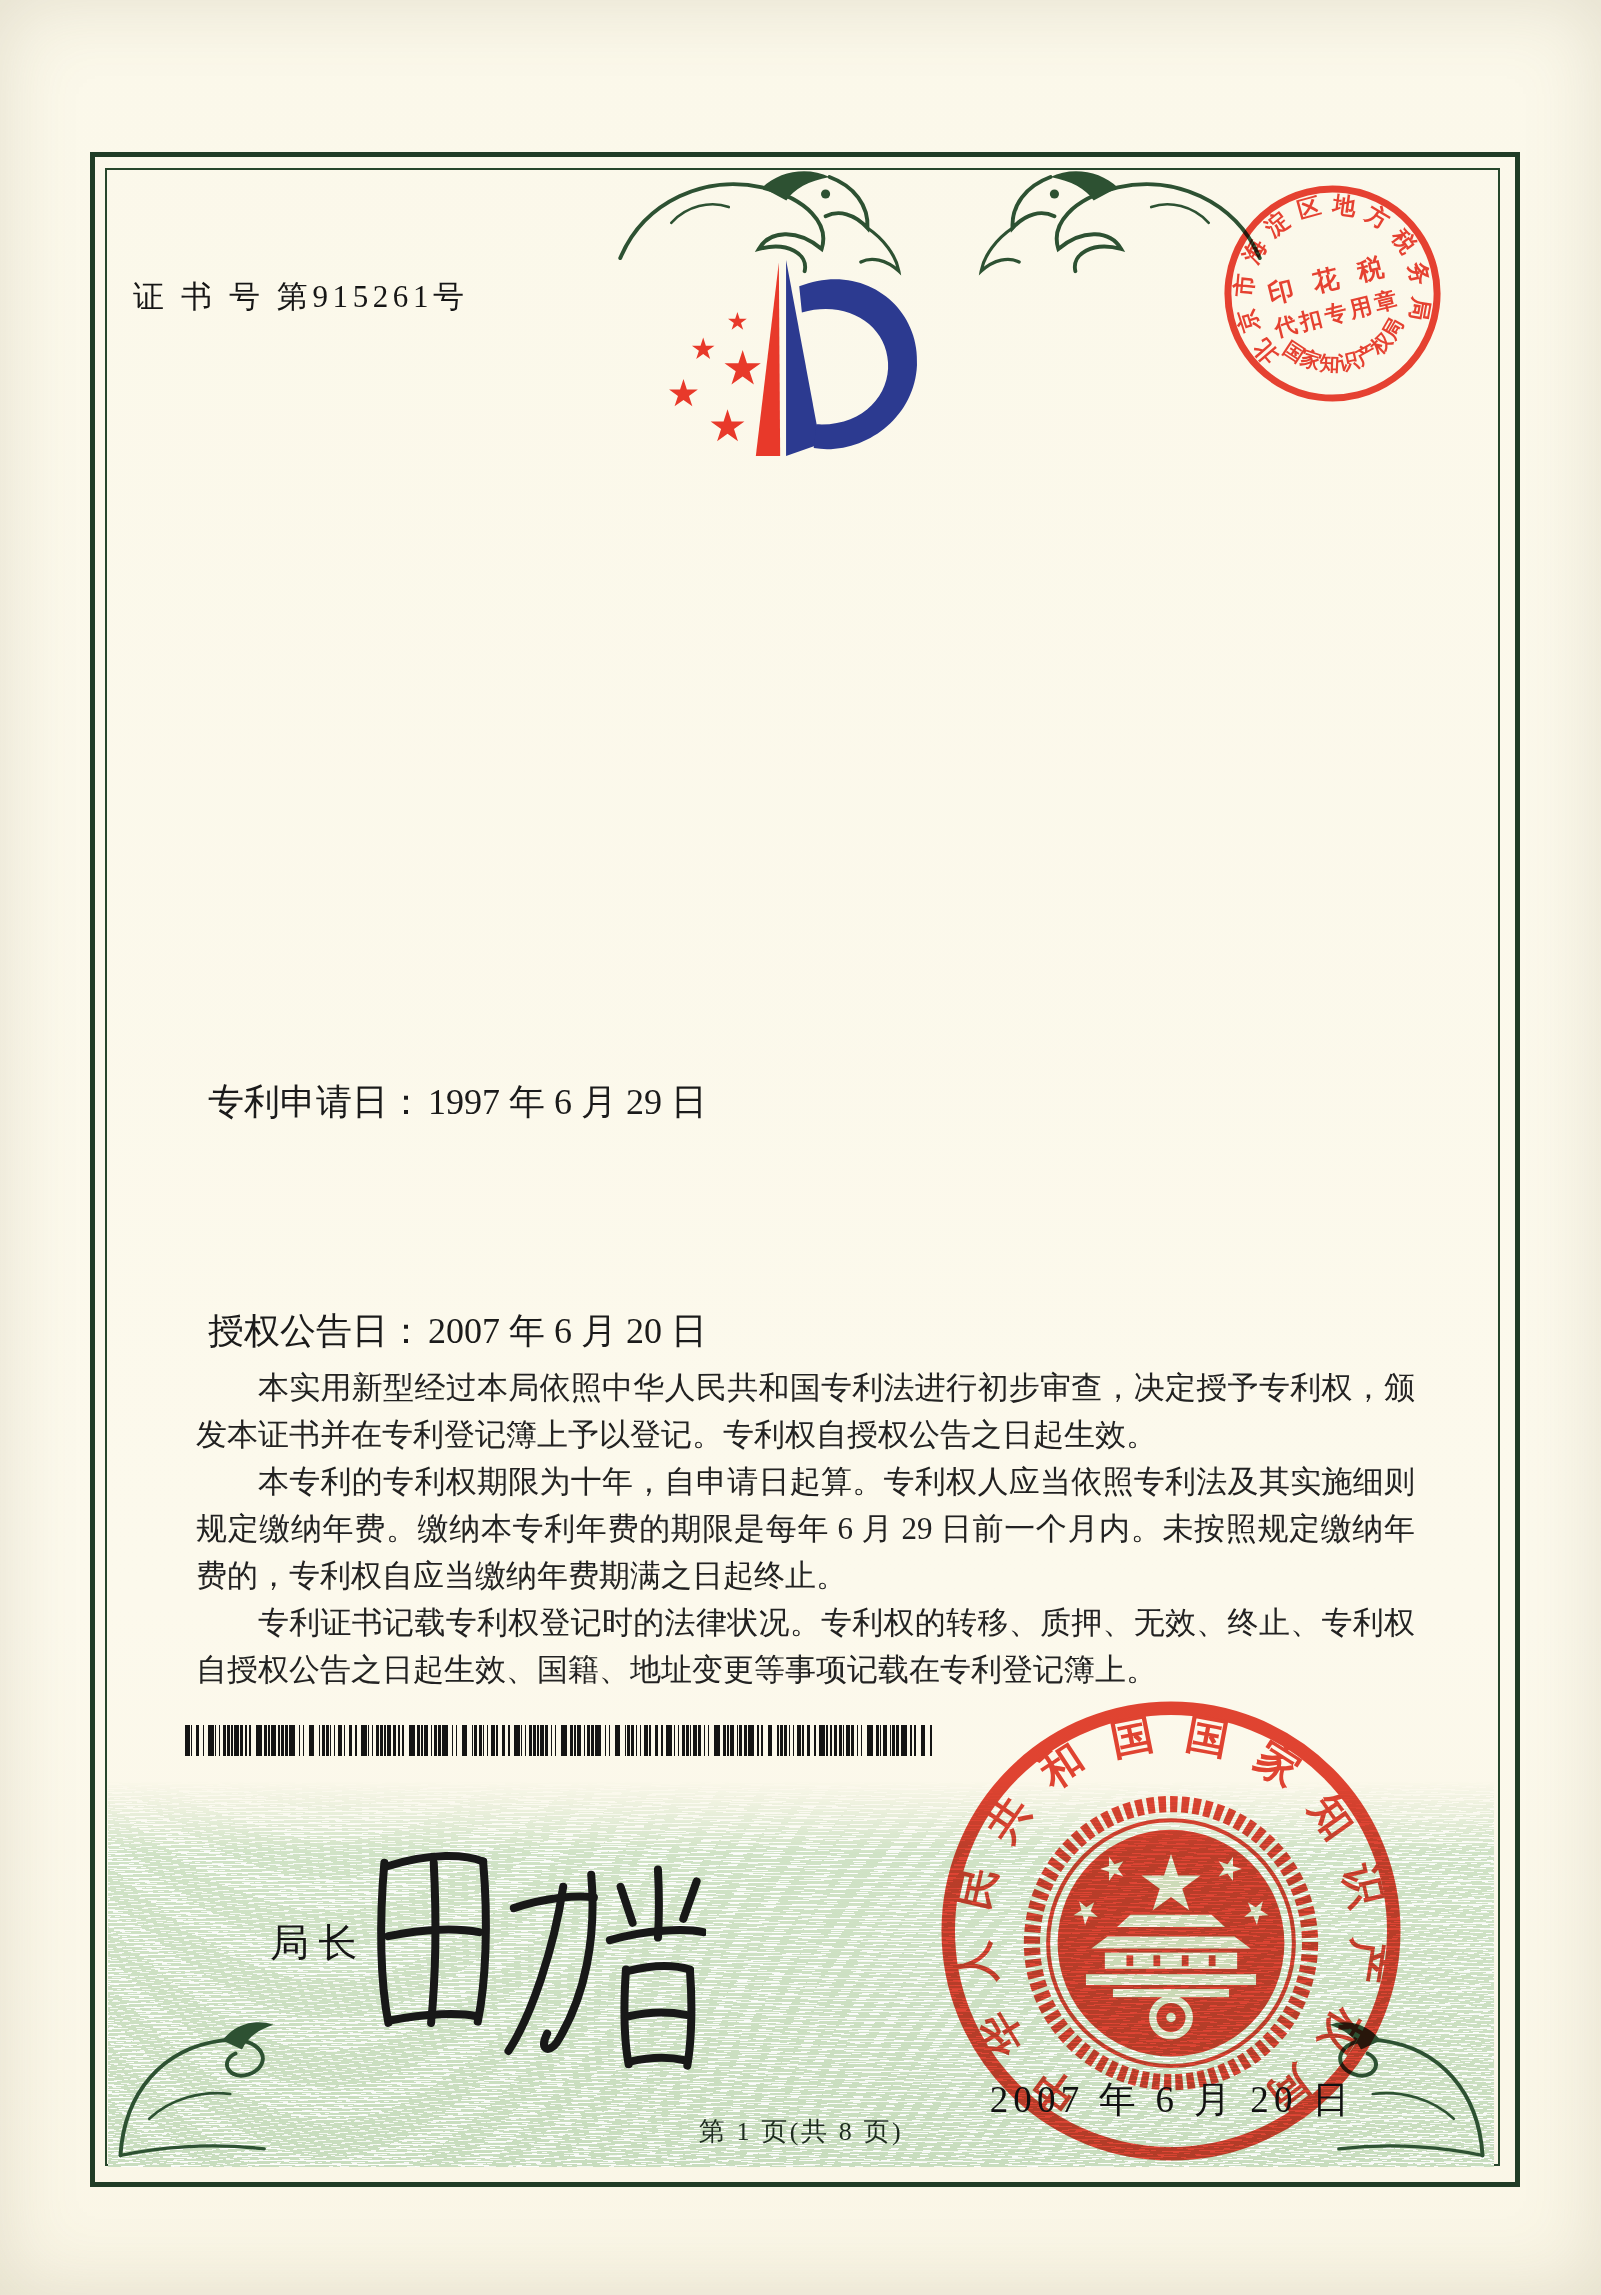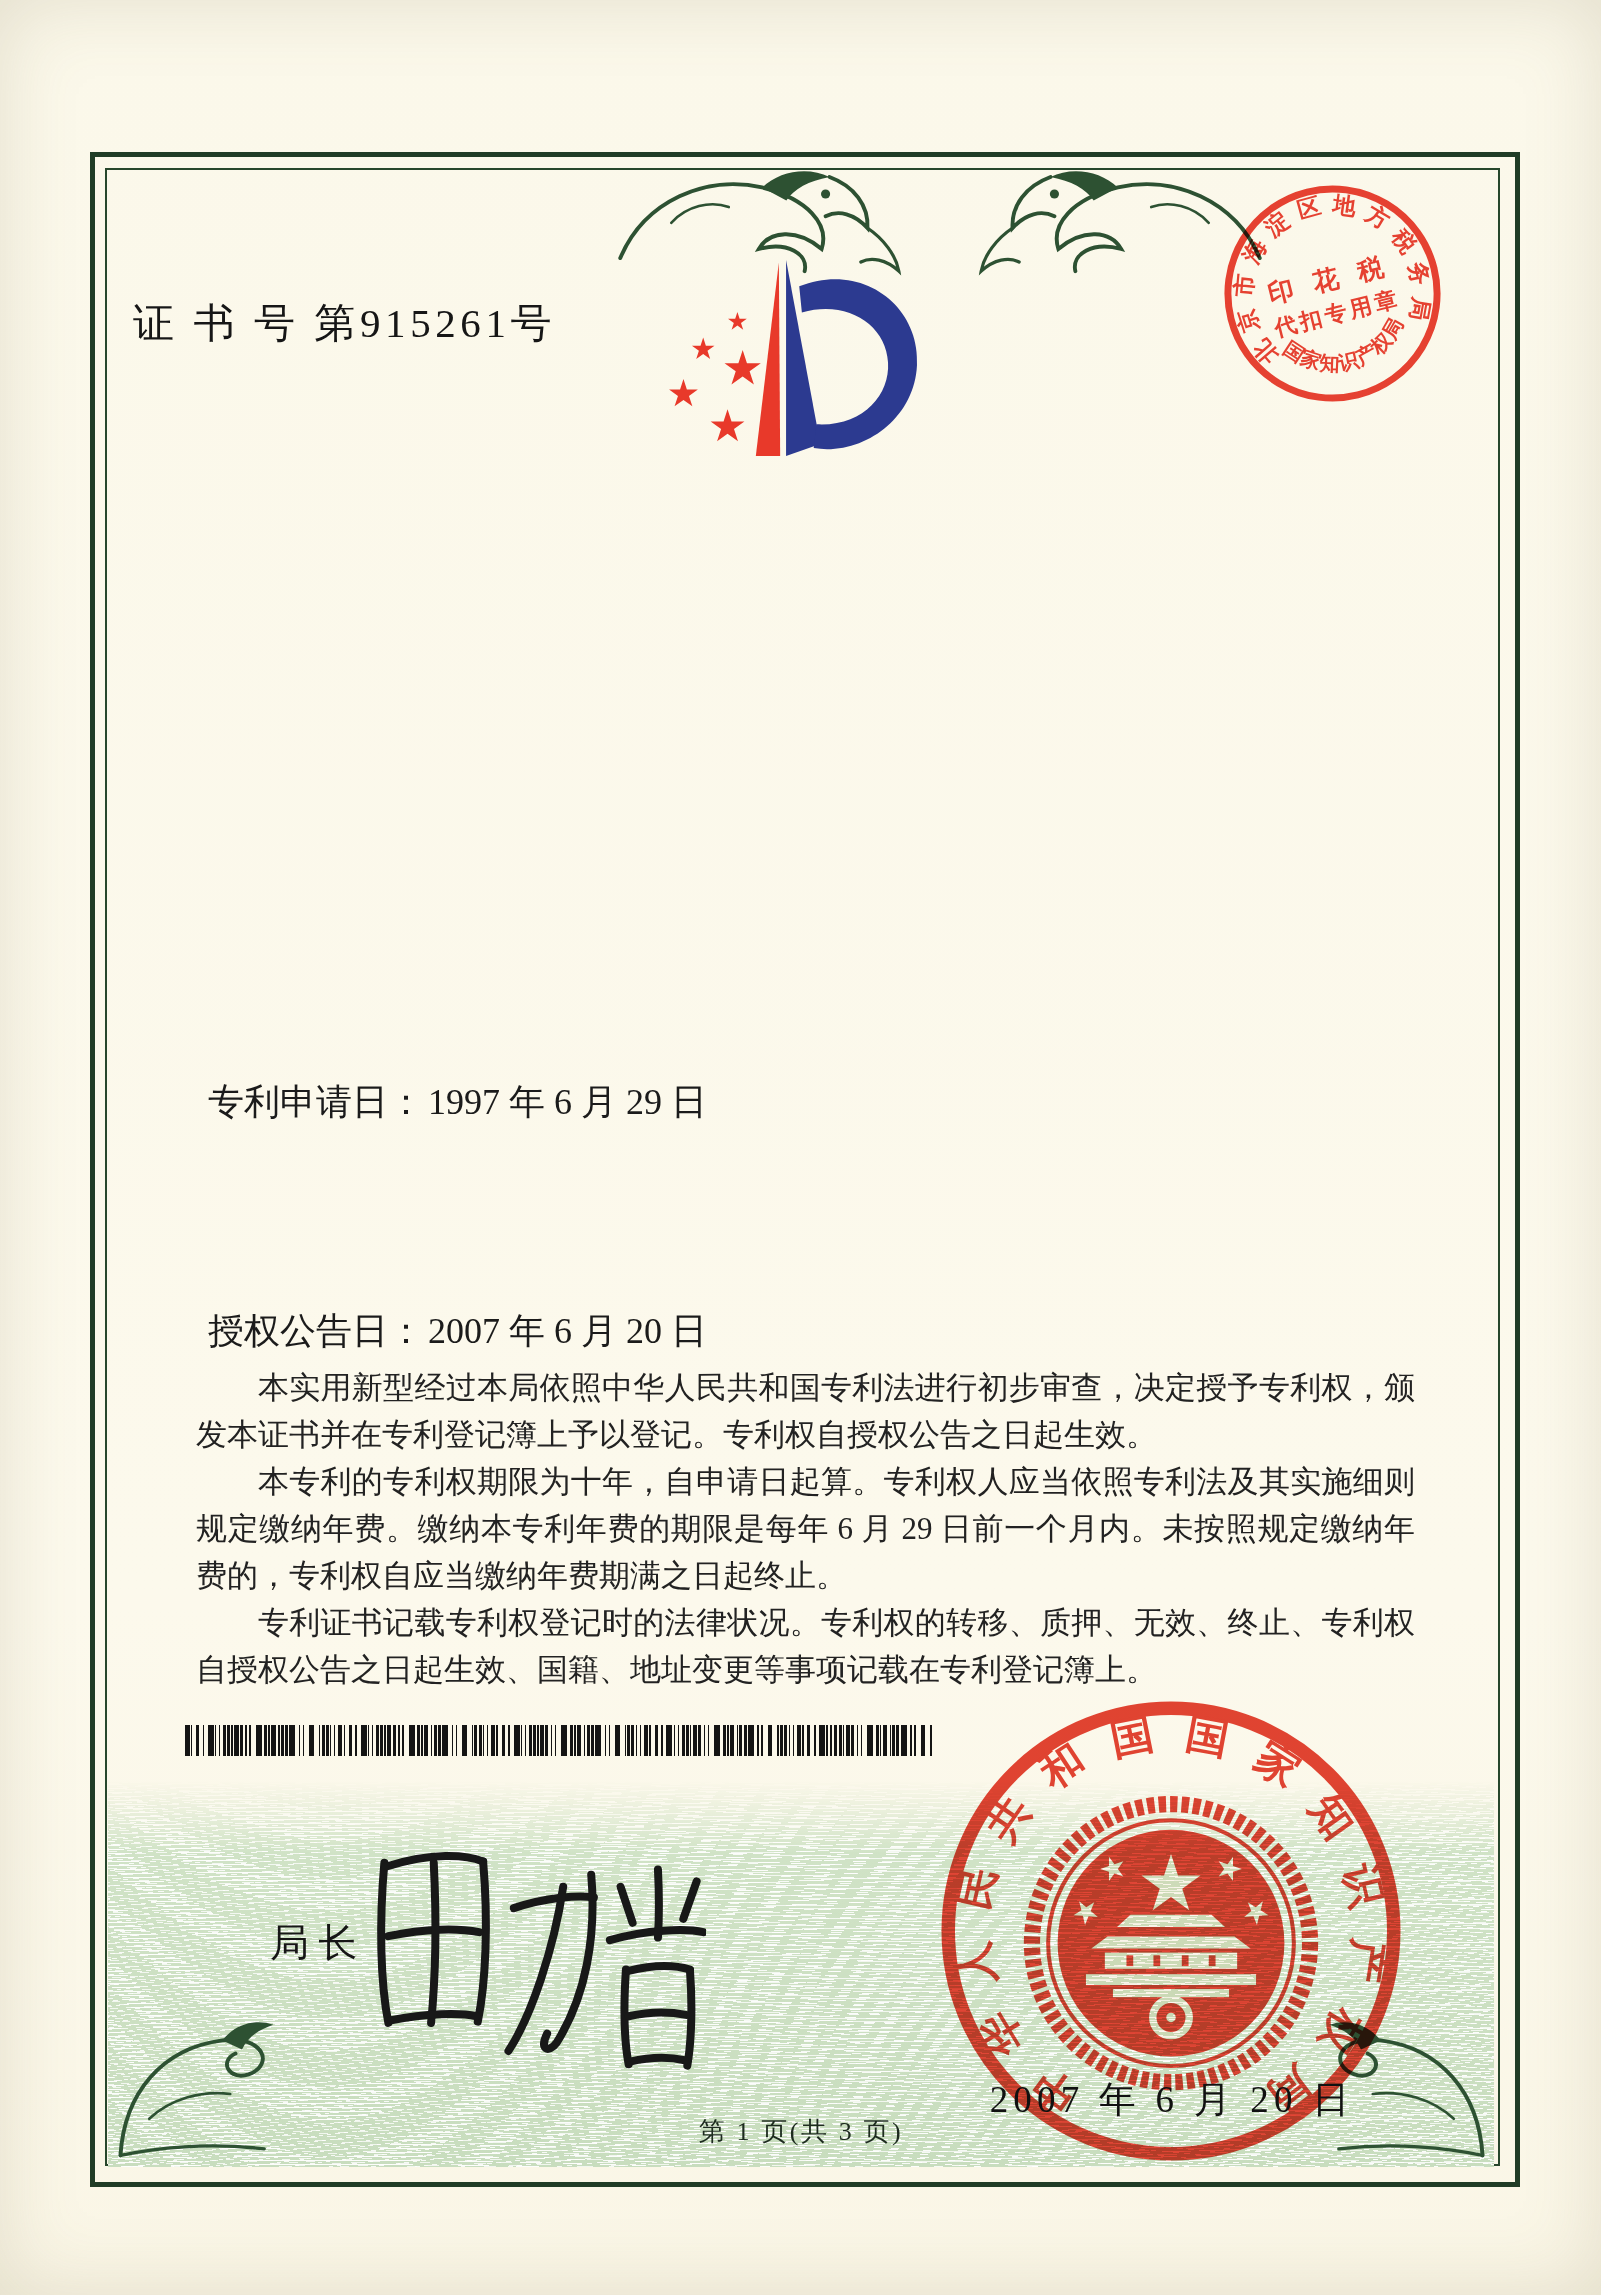--- a/index.html
+++ b/index.html
@@ -17,21 +17,21 @@
     position:absolute;left:108px;top:1781px;width:1386px;height:386px;
     background:
       repeating-radial-gradient(140% 120% at 16% 235%, rgba(255,255,255,.95) 0 2px, rgba(255,255,255,0) 2px 17px),
       repeating-radial-gradient(150% 130% at 58% 260%, rgba(255,255,255,.75) 0 2px, rgba(255,255,255,0) 2px 13.8px),
       repeating-radial-gradient(160% 140% at 95% 230%, rgba(255,255,255,.85) 0 2px, rgba(255,255,255,0) 2px 19.6px),
       linear-gradient(180deg,#d2e4c8 0%,#c8ddbe 100%);
     -webkit-mask-image:linear-gradient(180deg,transparent 0,#000 72px);
             mask-image:linear-gradient(180deg,transparent 0,#000 72px);
   }
   
-  .cert-no{position:absolute;left:133px;top:296px;font-size:41px;letter-spacing:4.6px;color:#161616;}
+  .cert-no{position:absolute;left:133px;top:276px;font-size:31px;letter-spacing:4.6px;color:#161616;}
   .title{position:absolute;left:0;top:499px;width:1602px;text-align:center;
          font-size:90px;font-weight:900;letter-spacing:19.6px;color:#111;}
   .field{position:absolute;left:208px;font-size:36px;color:#1b1b1b;white-space:nowrap;}
   .field .val{margin-left:3.9px;}
   .body-text{position:absolute;left:196px;top:1364px;width:1219px;font-size:31px;
              line-height:47px;color:#222;text-align:justify;}
   .body-text p{margin:0;text-indent:2em;}
   .footer{position:absolute;left:0;top:2114px;width:1602px;text-align:center;
           font-size:26px;letter-spacing:2.6px;color:#1d2b1f;}
   .issue-date{position:absolute;left:907px;top:2075px;width:530px;text-align:center;
@@ -196,16 +196,16 @@
         <rect x="-66" y="18" width="10" height="16"></rect>
         <rect x="-26" y="18" width="10" height="16"></rect>
         <rect x="16" y="18" width="10" height="16"></rect>
         <rect x="56" y="18" width="10" height="16"></rect>
       </g>
     </g>
   </svg>
 
   <div class="issue-date">2007 年 6 月 20 日</div>
 
-  <div class="footer">第 1 页(共 3 页)</div>
+  <div class="footer">第 1 页(共 8 页)</div>
 
 </div>
 
 
 </body></html>

